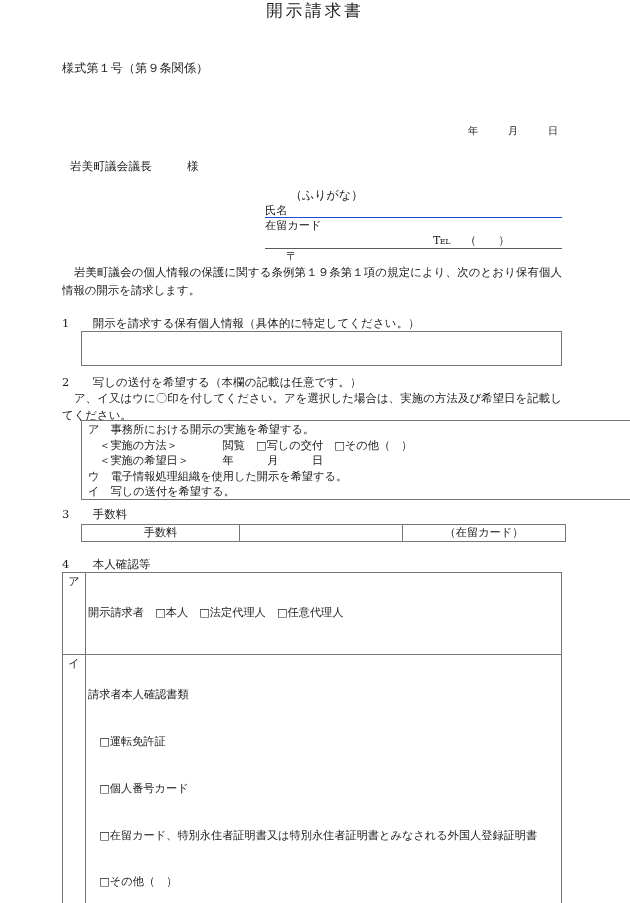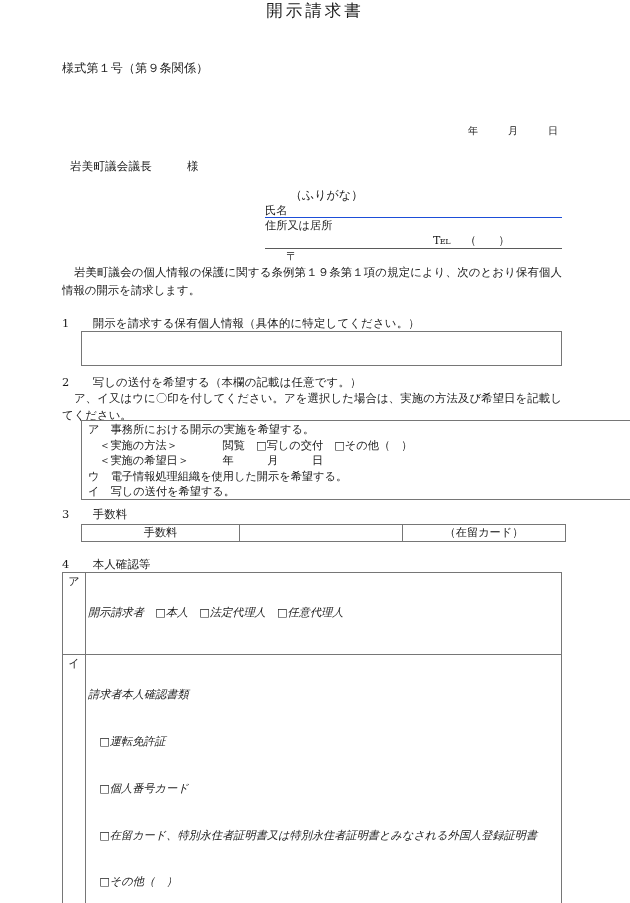--- a/index.html
+++ b/index.html
@@ -176,21 +176,20 @@
     line-height: 15.6px;
   }
   .id-label {
     width: 22px;
     text-align: center;
     white-space: pre;
   }
   .id-body {
     padding-left: 2px !important;
     white-space: pre;
-    font-style: italic;
   }
   .id-body .sub2 {
     padding-left: 0px;
     white-space: pre;
     display: block;
   }
   .cbx { white-space: pre; }
 </style>
 </head>
 <body>
@@ -201,21 +200,21 @@
 
   <div class="doc-title">開示請求書</div>
 
   <div class="t date-line">年　　　月　　　日</div>
 
   <div class="t addressee">岩美町議会議長　　　様</div>
 
   <div class="app-block">
     <div class="app-furigana">（ふりがな）</div>
     <div class="app-row">氏名</div>
-    <div class="app-row noline">住所又は居所</div>
+    <div class="app-row noline">在留カード</div>
     <div class="app-postal">
       <span>〒</span>
       <span class="tel">Tel</span>
       <span class="paren">（　　）</span>
     </div>
   </div>
 
   <div class="lead">岩美町議会の個人情報の保護に関する条例第１９条第１項の規定により、次のとおり保有個人情報の開示を請求します。</div>
 
   <div class="t sec-head" style="left:62px; top:318px;"><span>1</span>　　<span>開示を請求する保有個人情報（具体的に特定してください。）</span></div>

